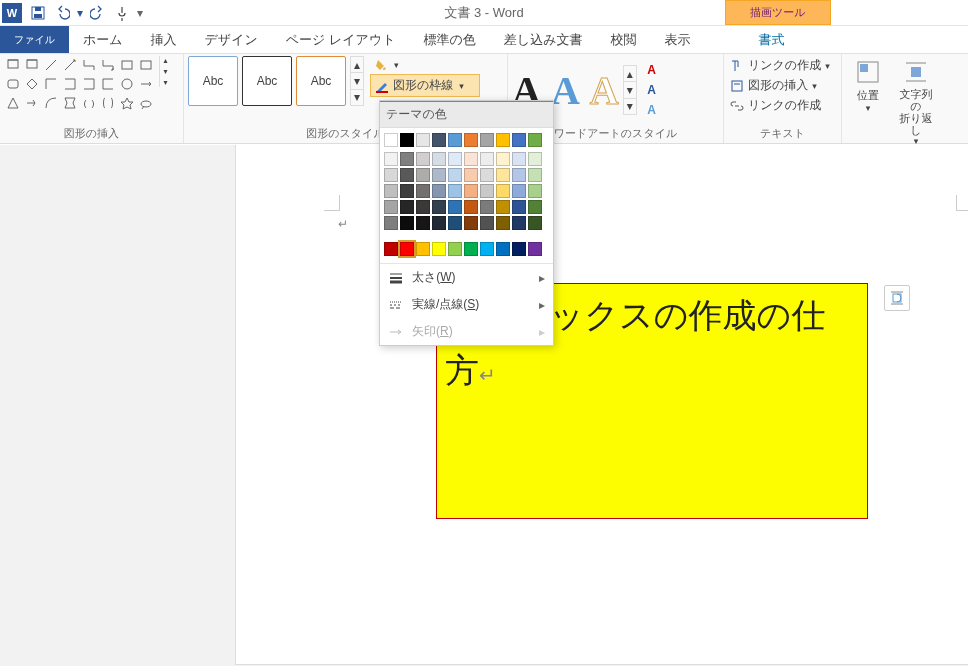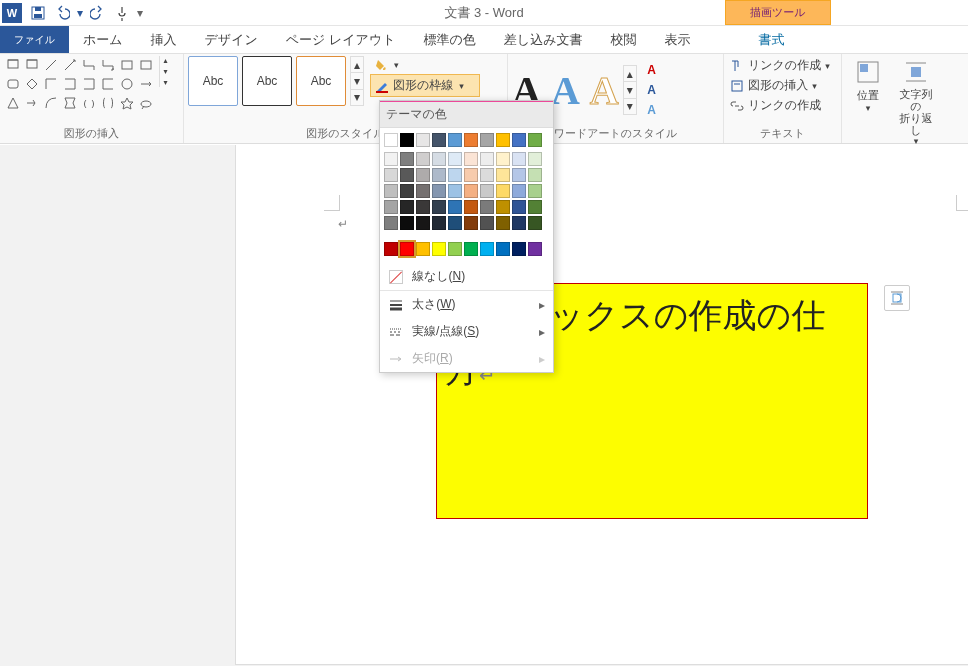--- a/index.html
+++ b/index.html
@@ -475,26 +475,20 @@
         <div class="swatch" style="background: rgb(255, 192, 0);"></div>
         <div class="swatch" style="background: rgb(255, 255, 0);"></div>
         <div class="swatch" style="background: rgb(146, 208, 80);"></div>
         <div class="swatch" style="background: rgb(0, 176, 80);"></div>
         <div class="swatch" style="background: rgb(0, 176, 240);"></div>
         <div class="swatch" style="background: rgb(0, 112, 192);"></div>
         <div class="swatch" style="background: rgb(0, 32, 96);"></div>
         <div class="swatch" style="background: rgb(112, 48, 160);"></div>
       </div>
   </div>
-  <div class="fly-item">
-    <div class="ii">
-        <div class="nolines-swatch"></div>
-      </div>
-    <span><span>線なし(</span><span class="mnemonic">N</span><span>)</span></span>
-  </div>
   <div style="border-top:1px solid #e5e5e5"></div>
   <div class="fly-item">
     <div class="ii">
         <svg width="14" height="14" viewBox="0 0 14 14">
           <line x1="1" y1="3" x2="13" y2="3" stroke="#444" stroke-width="1"></line>
           <line x1="1" y1="7" x2="13" y2="7" stroke="#444" stroke-width="2"></line>
           <line x1="1" y1="11" x2="13" y2="11" stroke="#444" stroke-width="3"></line>
         </svg>
       </div>
     <span><span>太さ(</span><span class="mnemonic">W</span><span>)</span></span>

